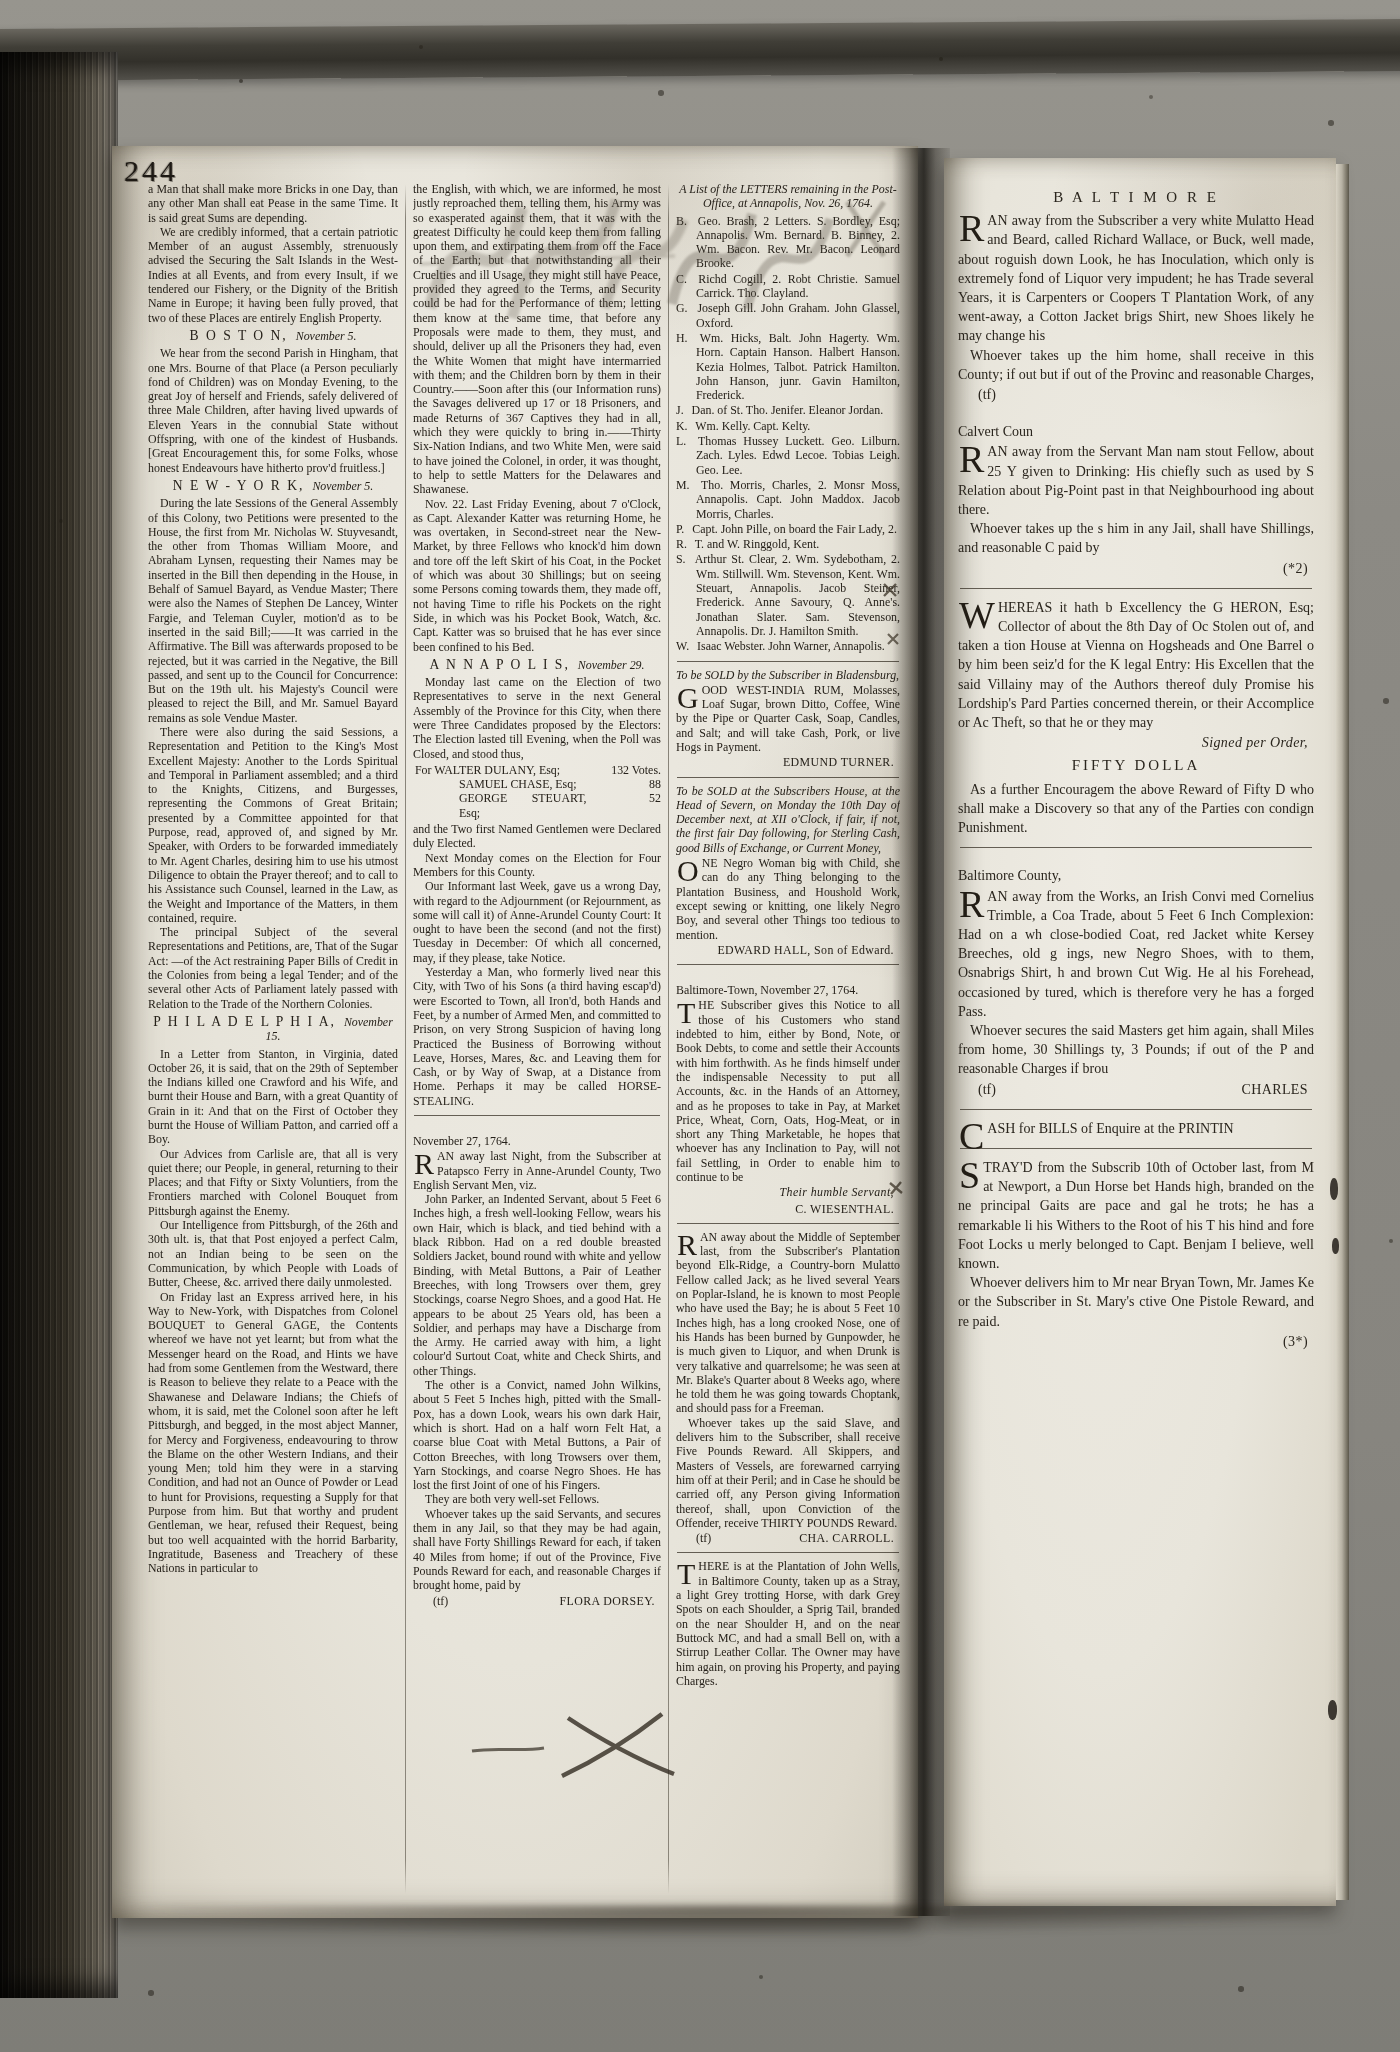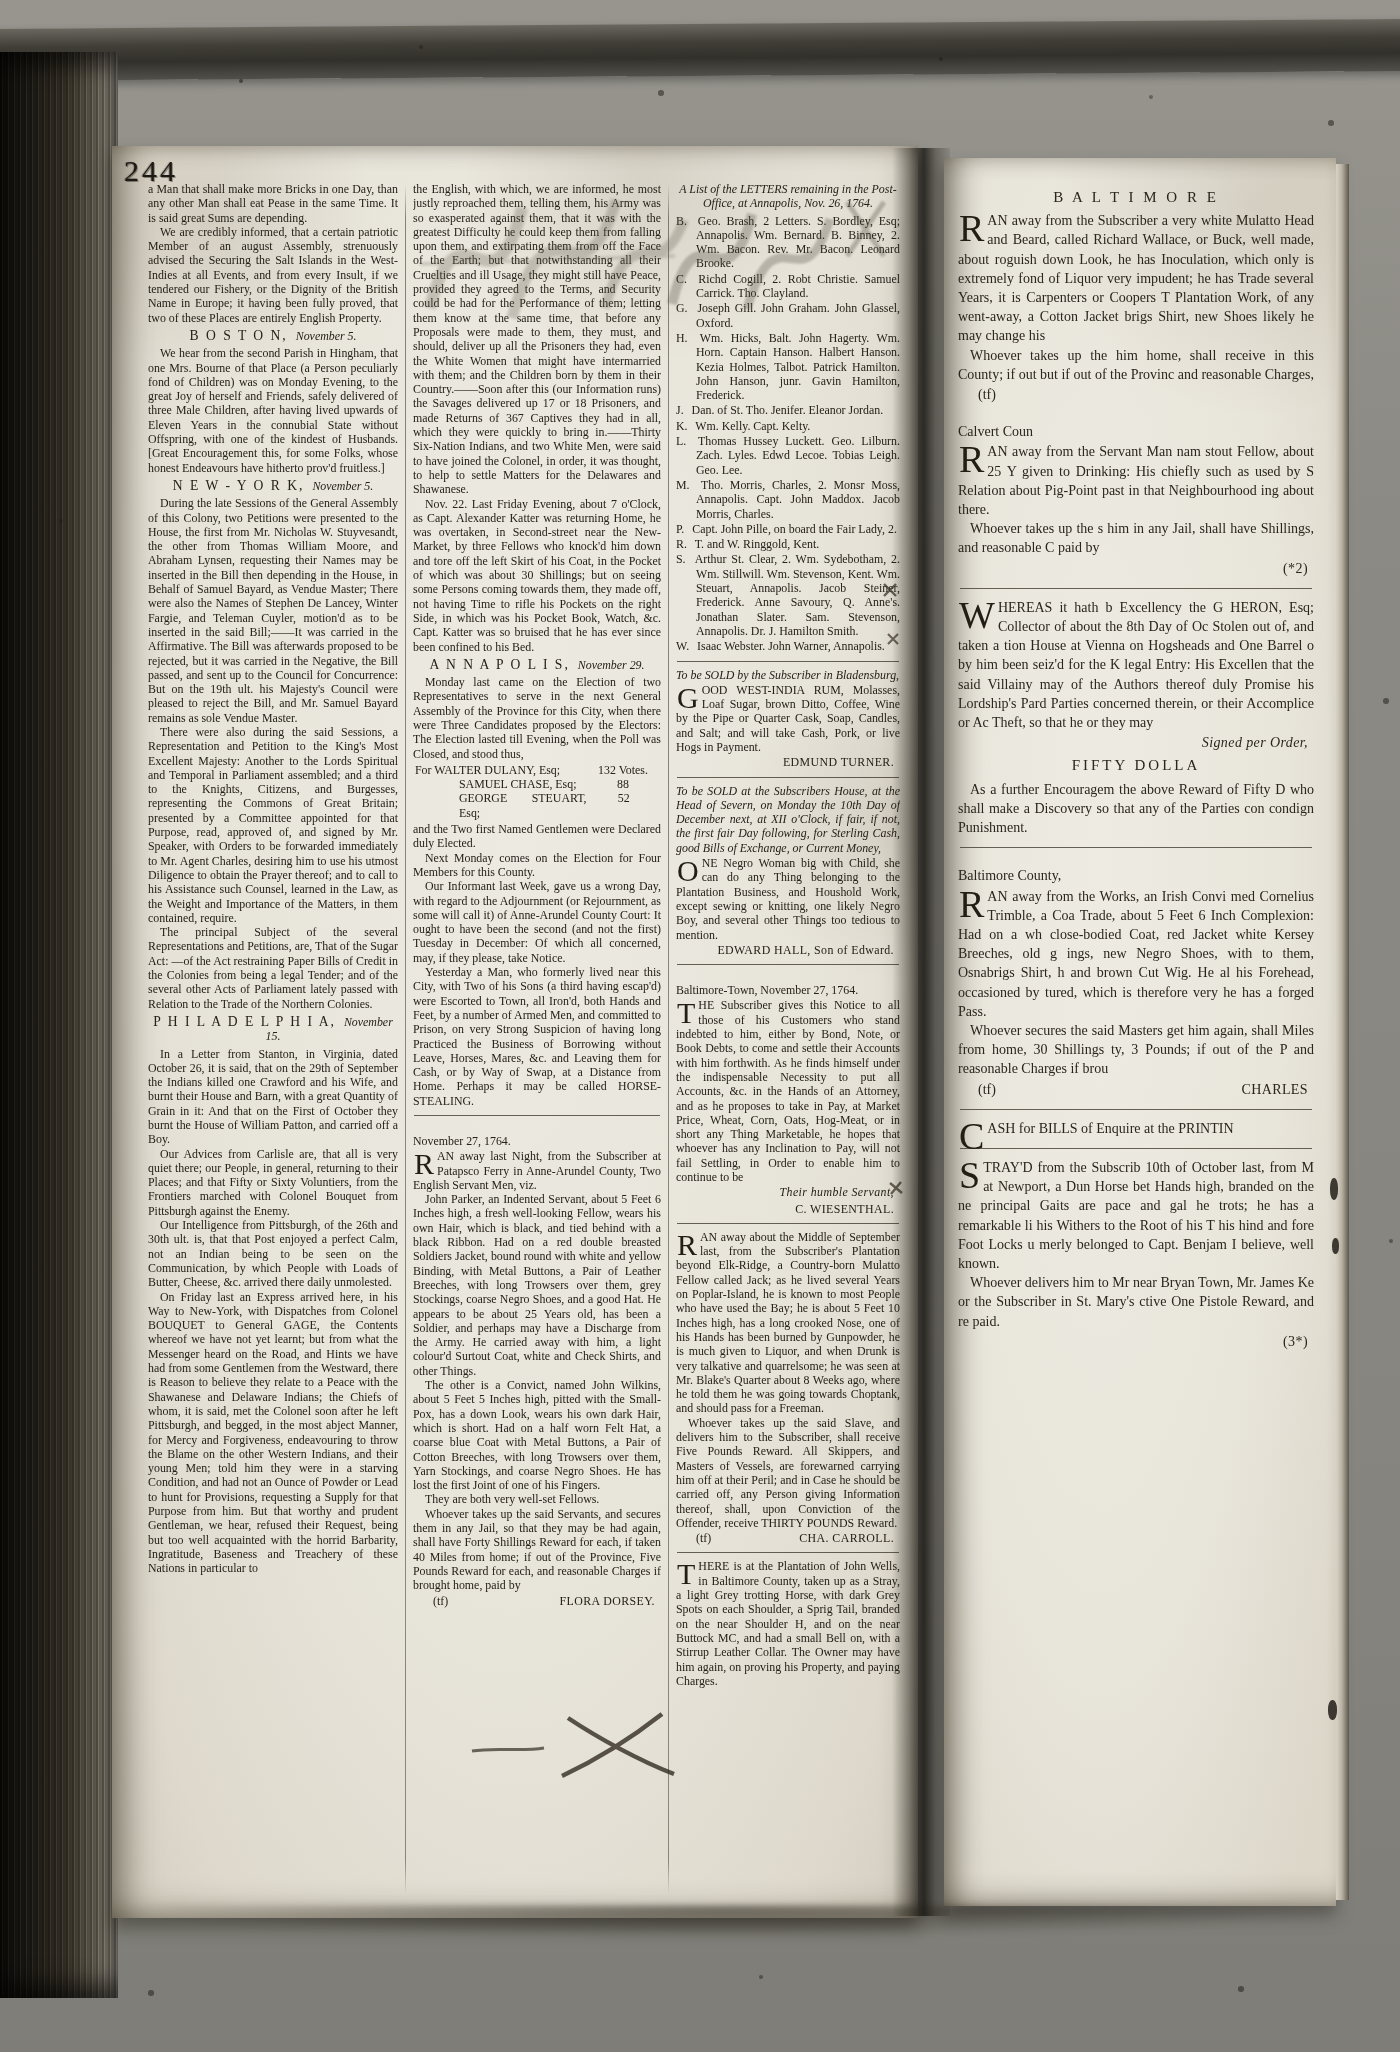--- a/index.html
+++ b/index.html
@@ -33,21 +33,21 @@
   .bp{margin:0;text-indent:12px;}
   .ni{text-indent:0;}
   .bh{text-align:center;margin:4px 0 3px;text-indent:0;}
   .hc{font-size:13.6px;letter-spacing:2px;}
   .hd{font-style:italic;margin-left:5px;margin-top:44px;}
   .bdl{text-align:left;padding-right:26px;margin:18px 0 1px;}
   .bi{font-style:italic;margin:2px 0 1px;}
   .bv{margin:2px 0;}
   .vr{display:flex;padding-left:2px;}
   .vr.vi{padding-left:46px;}
-  .vv{margin-left:auto;width:76px;text-align:center;}
+  .vv{margin-left:auto;width:76px;text-align:right;}
   .bsg{display:flex;justify-content:space-between;padding:0 6px 0 20px;margin:1px 0 2px;}
   .bsg.it{font-style:italic;align-items:center;}
   .sr{letter-spacing:.4px;}
   .br{border-top:1.2px solid rgba(48,42,30,.72);margin:7px 1px 6px;}
   .blh{font-style:italic;text-align:center;margin:0 0 3px;}
   .ble{padding-left:20px;text-indent:-20px;margin:0 0 1px;}
   .lk{margin-right:5px;}
   .bctr{text-align:center;letter-spacing:2px;font-size:13px;margin:2px 0;}
   .cap{float:left;font-size:30px;line-height:25px;padding:2px 3px 0 1px;color:#221d15;}
   .gutter{position:absolute;left:892px;top:148px;width:58px;height:1768px;

